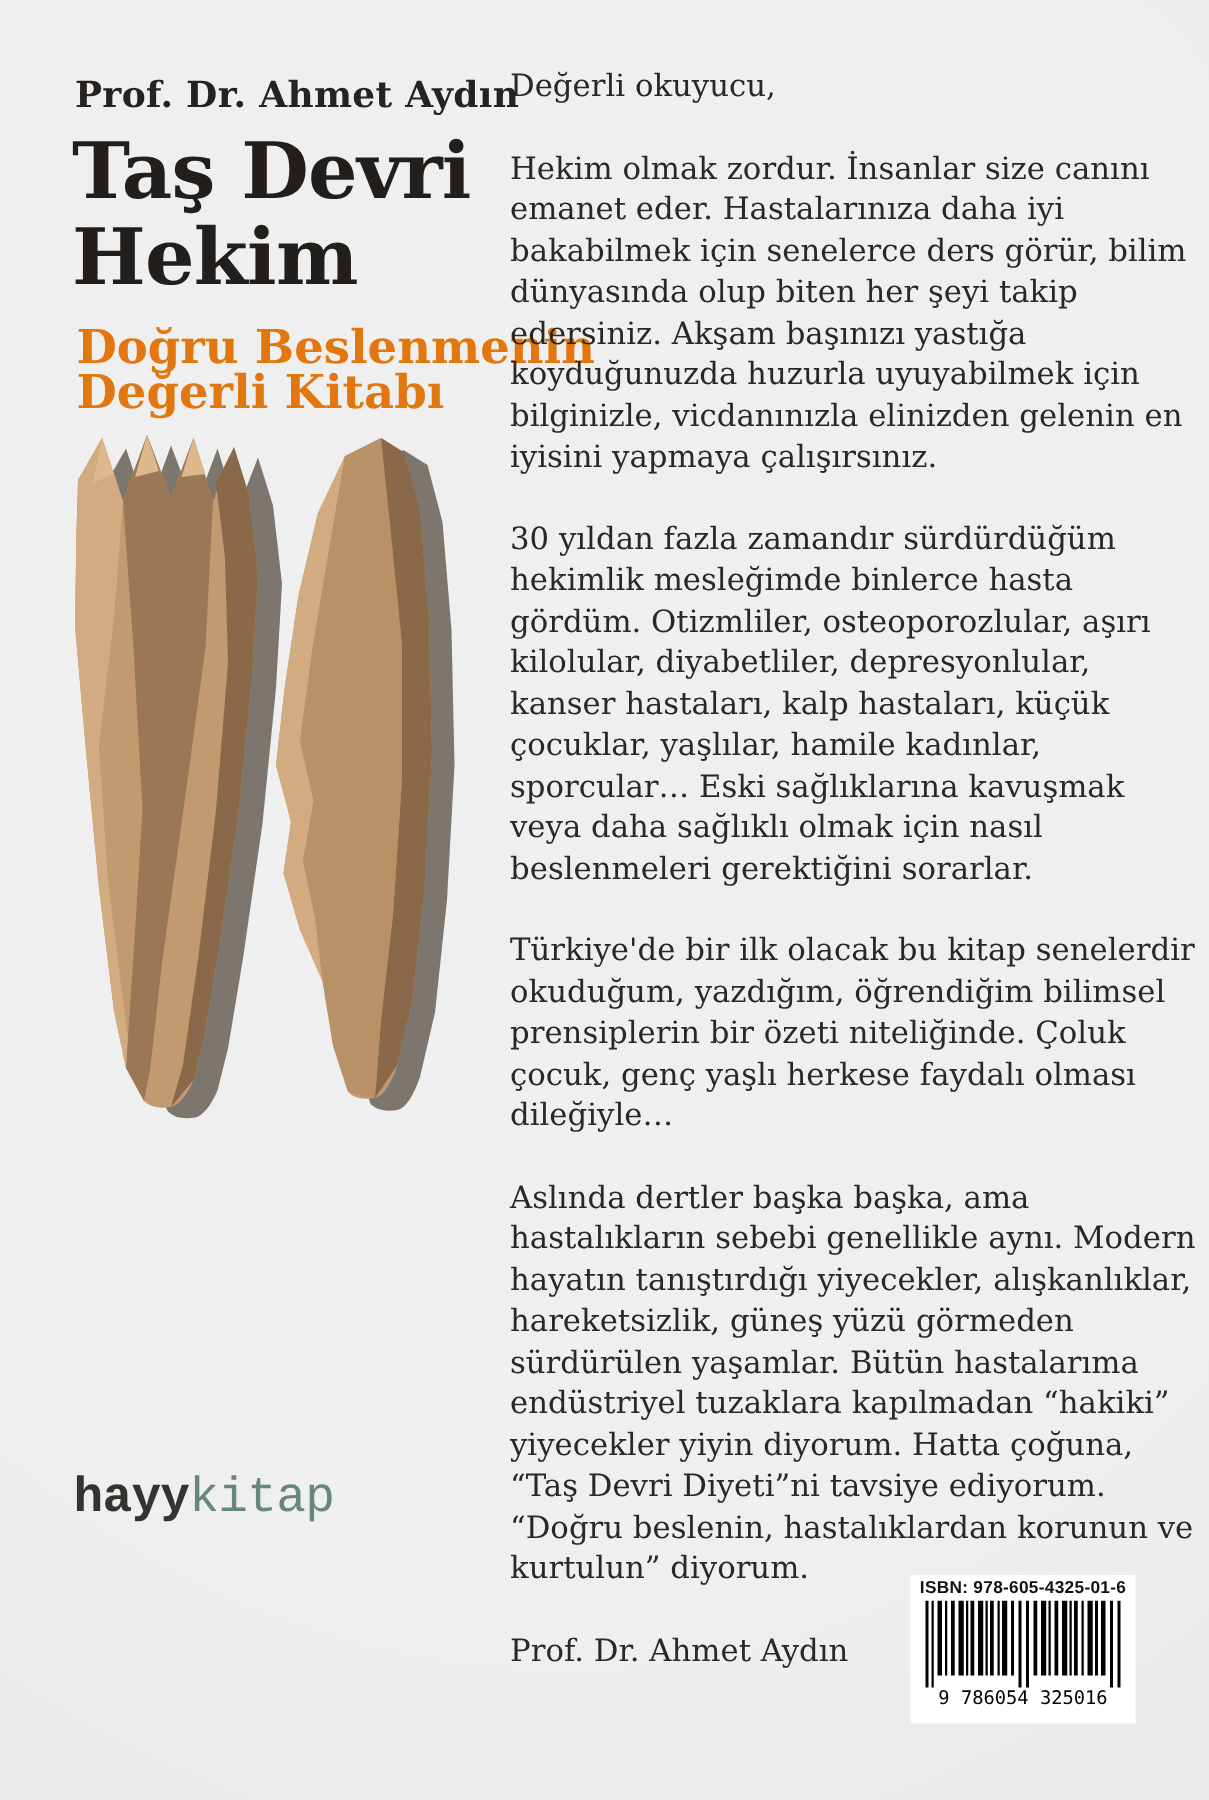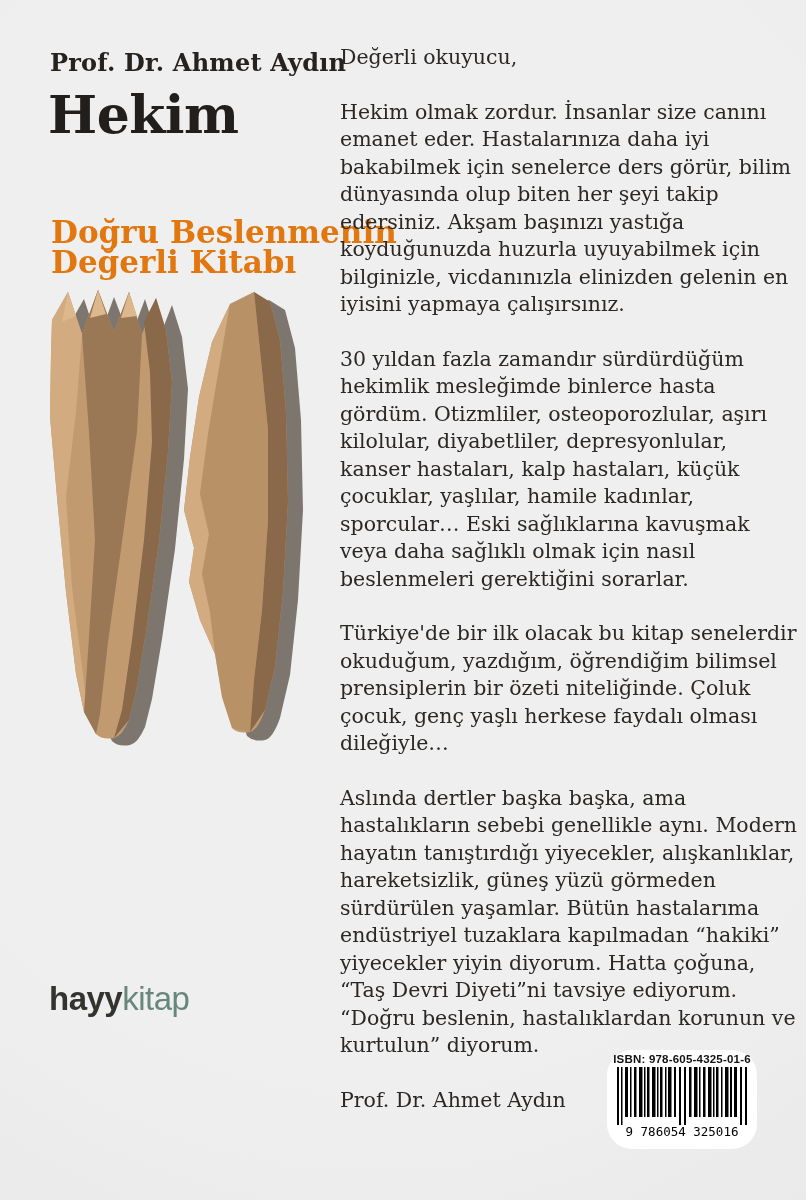--- a/index.html
+++ b/index.html
@@ -24,56 +24,56 @@
     letter-spacing:-0.5px;color:#221e1b;
   }
   .subtitle{
     position:absolute;left:51px;top:217px;
     font-size:31px;line-height:30px;font-weight:700;
     color:#e1770e;
   }
   .tools{position:absolute;left:32px;top:282px;width:290px;height:470px;}
   .logo{
     position:absolute;left:49px;top:980px;
-    font-family:Liberation Sans, sans-serif;
+    font-family:Liberation Mono, monospace;
     font-size:33px;font-weight:700;letter-spacing:-0.5px;
   }
   .logo .hayy{color:#33342f;}
   .logo .kitap{color:#68877c;font-weight:400;}
   
   .blurb{
     position:absolute;left:340px;top:44px;width:458px;
     font-size:20.5px;line-height:27.5px;color:#2b2724;
   }
   .blurb p{margin:0 0 27px 0;}
   .signature{margin-top:27px;}
   
   .isbn-box{
     position:absolute;left:607px;top:1050px;width:150px;height:99px;
     background:#ffffff;
     box-sizing:border-box;
     padding-top:3px;
     text-align:center;
     font-family:"Liberation Sans", sans-serif;
-    border-radius:25px;
   }
   .isbn-label{
     font-size:11.5px;font-weight:700;color:#111;letter-spacing:.2px;
     white-space:nowrap;
   }
   .barcode-svg{display:block;margin:2px auto 0 auto;}
 </style>
 </head>
 <body>
 
 <div class="cover">
 
   <div class="author">Prof. Dr. Ahmet Aydın</div>
 
   <div class="title">
+    <div>Taş Devri</div>
     <div>Hekim</div>
   </div>
 
   <div class="subtitle">
     <div>Doğru Beslenmenin</div>
     <div>Değerli Kitabı</div>
   </div>
 
   <svg class="tools" viewBox="0 0 290 470" aria-hidden="true">
 

